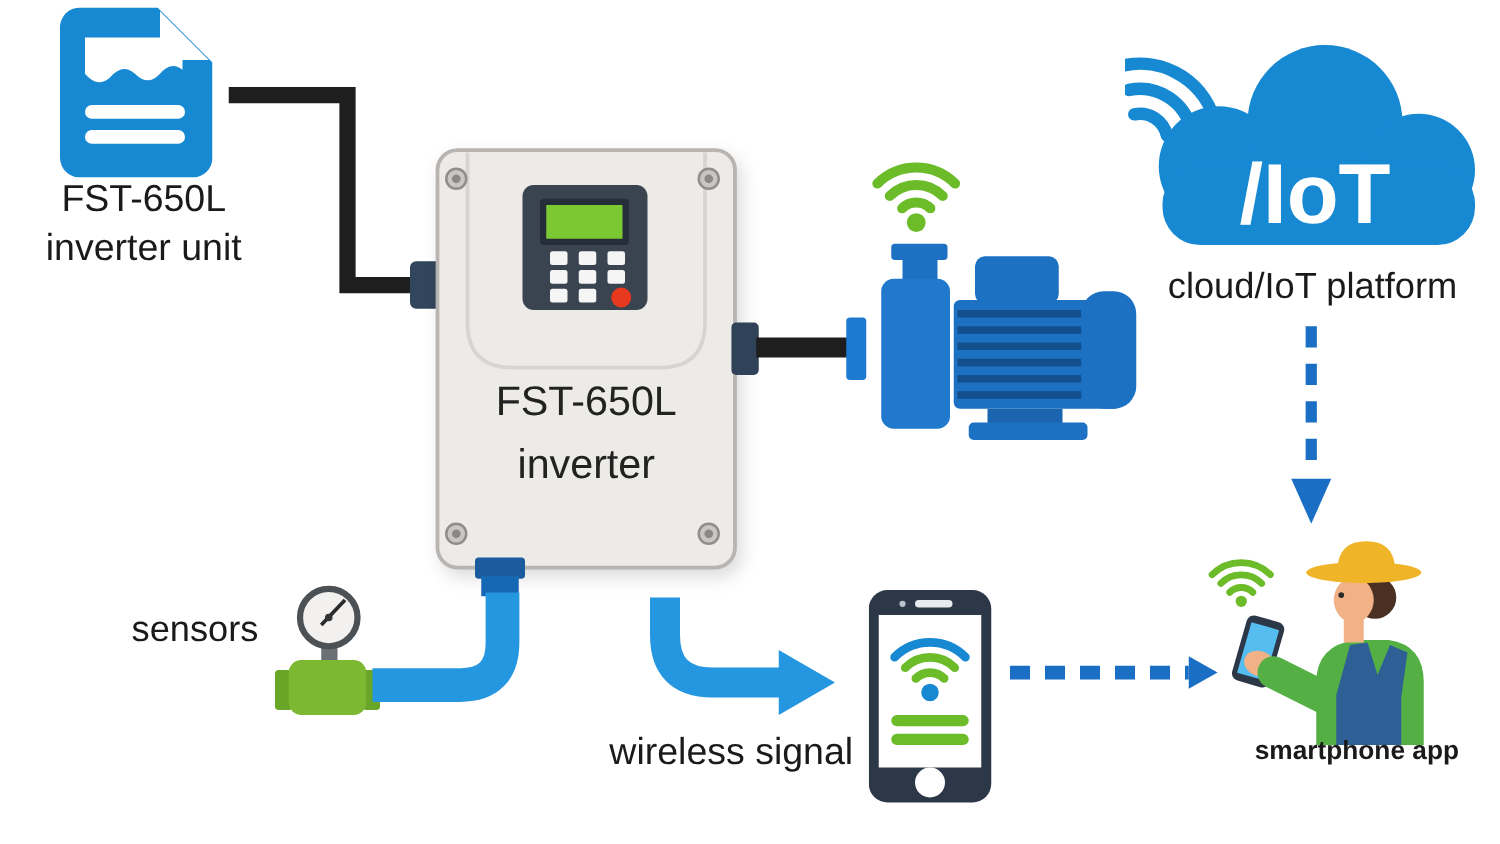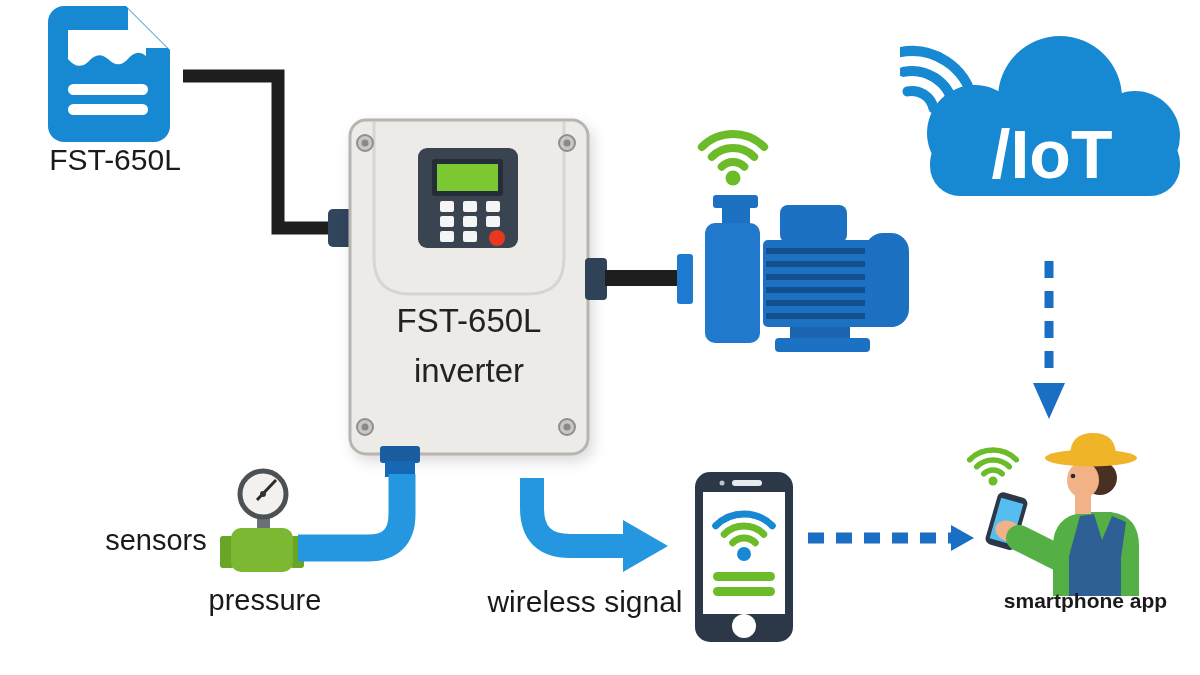--- a/index.html
+++ b/index.html
@@ -197,27 +197,28 @@
     <rect x="112" y="60" width="16" height="26" class="f-skin"></rect>
     <circle cx="137" cy="50" r="17" fill="#4a2f23"></circle>
     <ellipse cx="120" cy="52" rx="16" ry="18" class="f-skin"></ellipse>
     <circle cx="110" cy="48" r="2.3" fill="#2b2b2b"></circle>
     <ellipse cx="128" cy="30" rx="46" ry="8.5" class="f-hat"></ellipse>
     <path d="M107 28 Q107 5 130 5 Q153 5 153 28 Z" class="f-hat"></path>
   </svg>
 
   <div class="abs label" style="left:0px;top:140px;width:230px;font-size:30px;">
     <div>FST-650L</div>
+    <div>inverter unit</div>
   </div>
 
 
-
-  <div class="abs label" style="left:92px;top:486px;width:128px;font-size:29px;margin-top:36px;">sensors</div>
+  <div class="abs label" style="left:905px;top:211px;width:290px;font-size:29px;">cloud/IoT platform</div>
+
+  <div class="abs label" style="left:92px;top:486px;width:128px;font-size:29px;">sensors</div>
 
   <div class="abs label" style="left:150px;top:582px;width:230px;font-size:29px;">
-    <div>pressure</div>
   </div>
 
   <div class="abs label" style="left:988px;top:587px;width:195px;font-size:21px;font-weight:bold;">smartphone app</div>
 
   <div class="abs label" style="left:460px;top:582px;width:250px;font-size:30px;">wireless signal</div>
 
 </div>
 
 </body></html>

